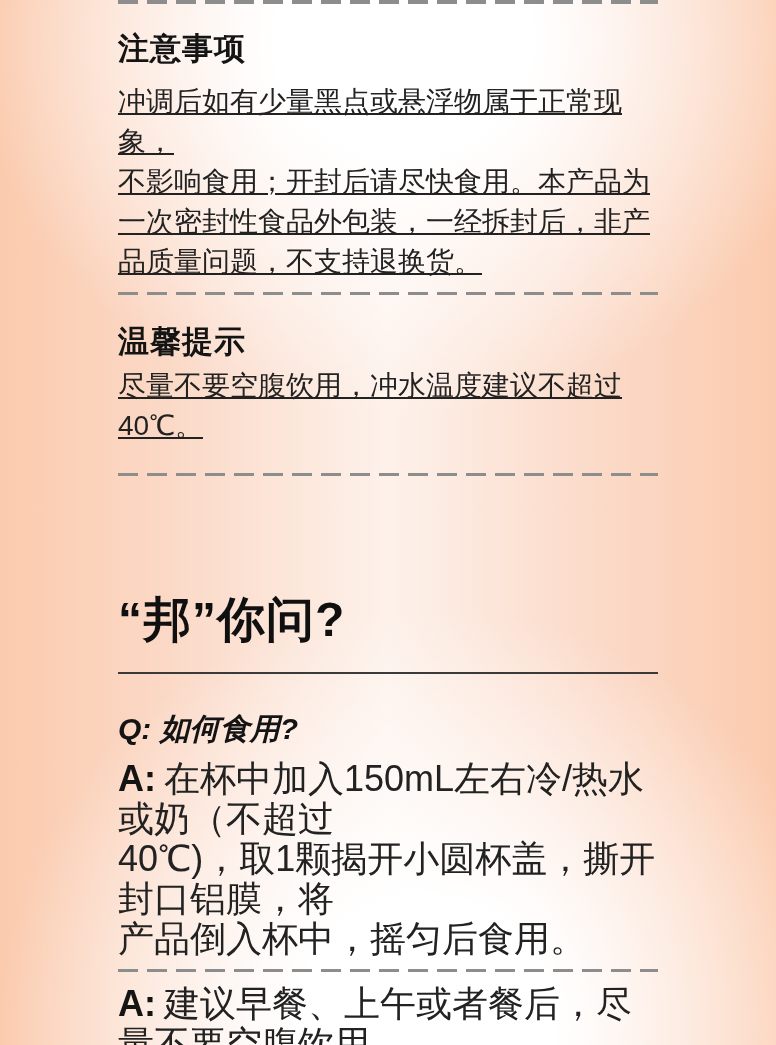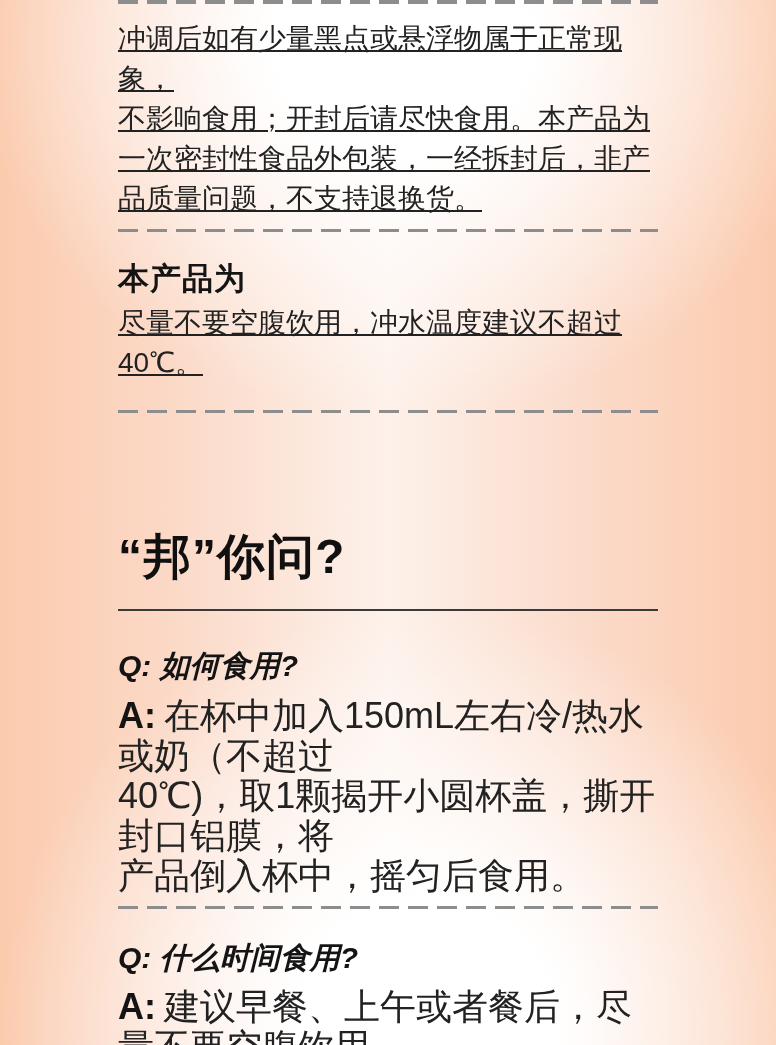--- a/index.html
+++ b/index.html
@@ -86,49 +86,49 @@
 </style>
 </head>
 <body>
 
 <div class="page">
   <div class="content">
 
     <div class="divider top-cut"></div>
 
     <section>
+      <h2 class="section-title">注意事项</h2>
       <p class="body-text">冲调后如有少量黑点或悬浮物属于正常现象，
 不影响食用；开封后请尽快食用。本产品为
 一次密封性食品外包装，一经拆封后，非产
 品质量问题，不支持退换货。</p>
     </section>
 
     <div class="divider d1"></div>
 
     <section>
-      <h2 class="section-title tips-title">本产品为</h2>
+      <h2 class="section-title tips-title">温馨提示</h2>
       <p class="body-text tips-body">尽量不要空腹饮用，冲水温度建议不超过40℃。</p>
     </section>
 
     <div class="divider d2"></div>
 
     <section>
       <h1 class="faq-title">“邦”你问?</h1>
       <div class="solid-line"></div>
 
       <div>
         <h3 class="question">Q: 如何食用?</h3>
         <p class="answer"><b class="a-prefix">A:</b><span class="a-text">在杯中加入150mL左右冷/热水或奶（不超过
 40℃)，取1颗揭开小圆杯盖，撕开封口铝膜，将
 产品倒入杯中，摇匀后食用。</span></p>
       </div>
 
       <div class="divider d3"></div>
 
       <div>
-        <h3 class="question q2">Q: 什么时间食用?</h3>
         <p class="answer a2"><b class="a-prefix">A:</b><span class="a-text">建议早餐、上午或者餐后，尽量不要空腹饮用。</span></p>
       </div>
 
     </section>
 
   </div>
 </div>
 
 </body></html>

